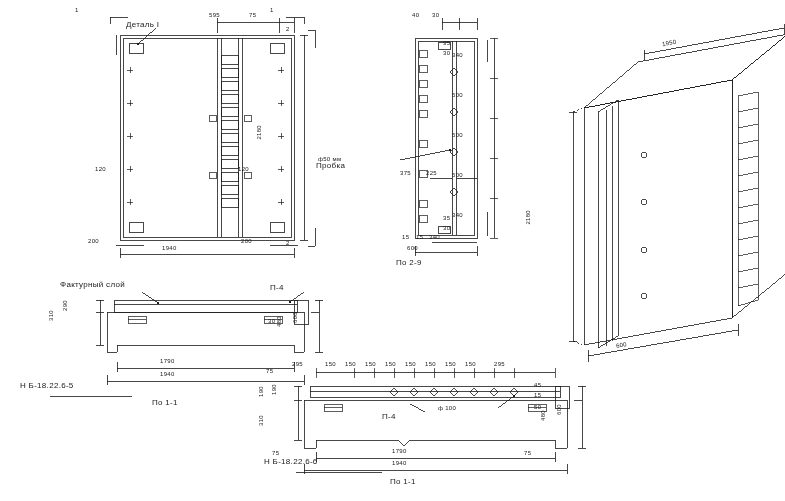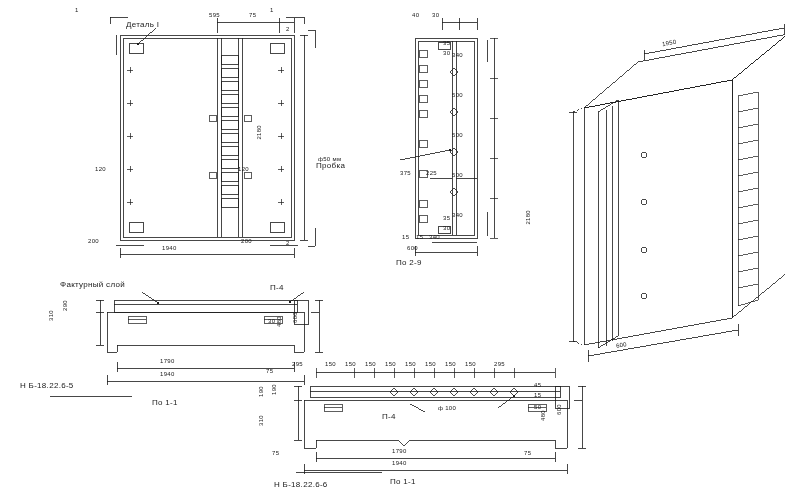--- a/index.html
+++ b/index.html
@@ -377,21 +377,21 @@
 <div class="lbl s6 vert" style="left:62px;top:300px;">290</div>
 <div class="lbl s6" style="left:268px;top:318px;">30</div>
 <div class="lbl s6 vert" style="left:276px;top:316px;">480</div>
 <div class="lbl s6 vert" style="left:292px;top:312px;">600</div>
 <div class="lbl s6" style="left:160px;top:358px;">1790</div>
 <div class="lbl s6" style="left:266px;top:368px;">75</div>
 <div class="lbl s6" style="left:160px;top:371px;">1940</div>
 
 <div class="lbl s8" style="left:390px;top:477px;">По 1-1</div>
 <div class="lbl s8" style="left:382px;top:412px;">П-4</div>
-<div class="lbl s8" style="left:264px;top:480px;margin-left:10px;">Н Б-18.22.6-6</div>
+<div class="lbl s8" style="left:264px;top:457px;">Н Б-18.22.6-6</div>
 <div class="lbl s6" style="left:438px;top:405px;">ф 100</div>
 <div class="lbl s6" style="left:292px;top:361px;">295</div>
 <div class="lbl s6" style="left:325px;top:361px;">150</div>
 <div class="lbl s6" style="left:345px;top:361px;">150</div>
 <div class="lbl s6" style="left:365px;top:361px;">150</div>
 <div class="lbl s6" style="left:385px;top:361px;">150</div>
 <div class="lbl s6" style="left:405px;top:361px;">150</div>
 <div class="lbl s6" style="left:425px;top:361px;">150</div>
 <div class="lbl s6" style="left:445px;top:361px;">150</div>
 <div class="lbl s6" style="left:465px;top:361px;">150</div>

